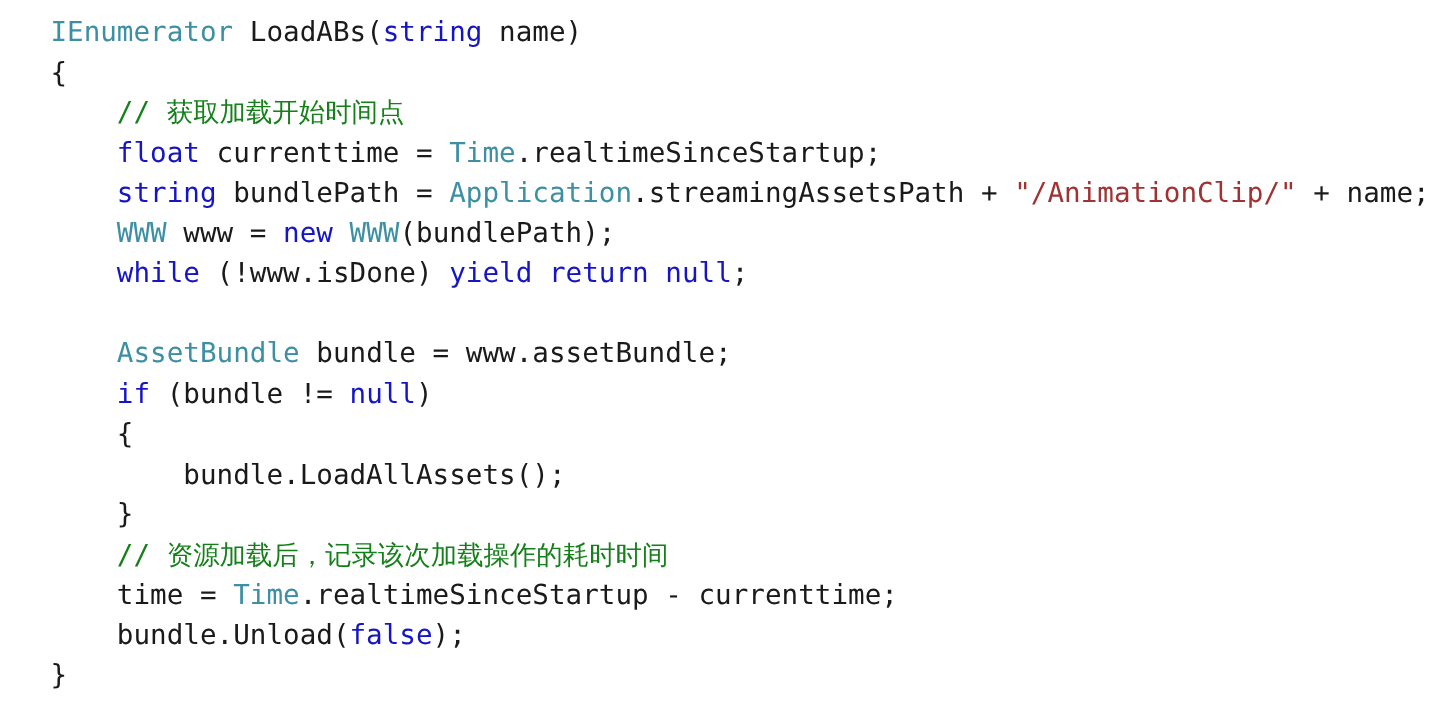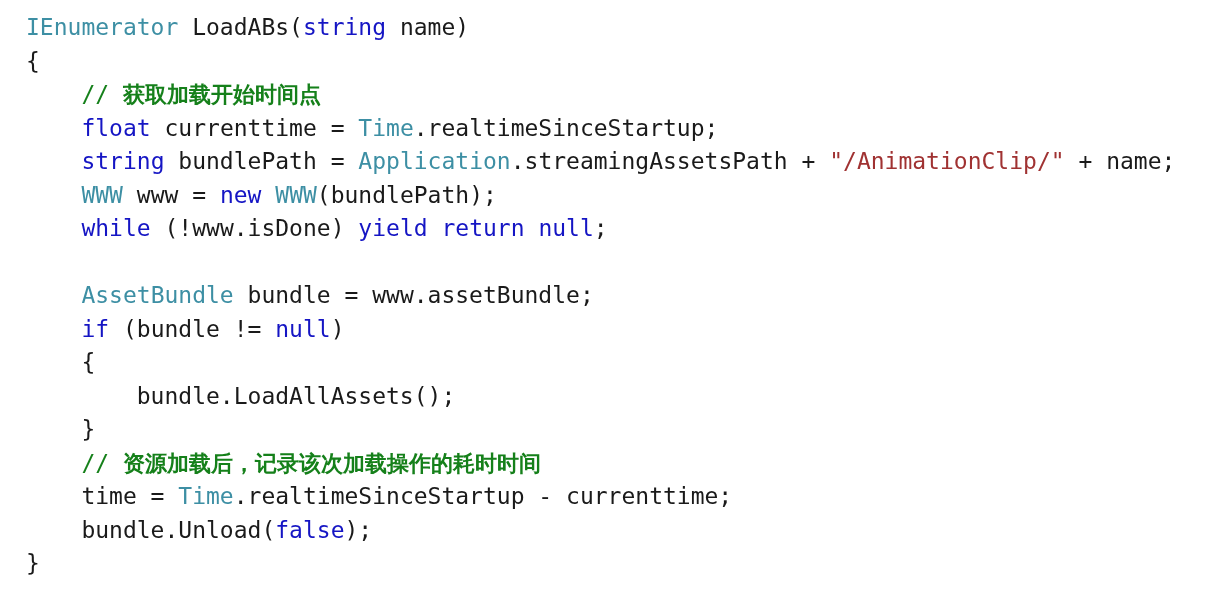--- a/index.html
+++ b/index.html
@@ -20,29 +20,29 @@
     font-size: 23px;
     line-height: 33.5px;
     letter-spacing: 0px;
     white-space: pre;
     color: #1a1a1a;
     -webkit-font-smoothing: antialiased;
   }
   .line {
     white-space: pre;
     height: 33.5px;
+    margin-left: 16px;
   }
   .tok { white-space: pre; }
   .tok-plain   { color: #1a1a1a; }
   .tok-keyword { color: #1515c4; }
   .tok-type    { color: #3d8fa4; }
   .tok-string  { color: #a03232; }
   .tok-comment { color: #15801a; }
   .cjk {
     font-family: "DejaVu Sans", "Liberation Sans", sans-serif;
     font-size: 22px;
-    font-weight: bold;
   }
 </style>
 </head>
 <body>
 
 <div id="code-block"><div class="line"><span class="tok tok-type">IEnumerator</span><span class="tok tok-plain"> LoadABs(</span><span class="tok tok-keyword">string</span><span class="tok tok-plain"> name)</span></div><div class="line"><span class="tok tok-plain">{</span></div><div class="line"><span class="tok tok-plain">    </span><span class="tok tok-comment">// </span><span class="tok tok-comment cjk">获取加载开始时间点</span></div><div class="line"><span class="tok tok-plain">    </span><span class="tok tok-keyword">float</span><span class="tok tok-plain"> currenttime = </span><span class="tok tok-type">Time</span><span class="tok tok-plain">.realtimeSinceStartup;</span></div><div class="line"><span class="tok tok-plain">    </span><span class="tok tok-keyword">string</span><span class="tok tok-plain"> bundlePath = </span><span class="tok tok-type">Application</span><span class="tok tok-plain">.streamingAssetsPath + </span><span class="tok tok-string">"/AnimationClip/"</span><span class="tok tok-plain"> + name;</span></div><div class="line"><span class="tok tok-plain">    </span><span class="tok tok-type">WWW</span><span class="tok tok-plain"> www = </span><span class="tok tok-keyword">new</span><span class="tok tok-plain"> </span><span class="tok tok-type">WWW</span><span class="tok tok-plain">(bundlePath);</span></div><div class="line"><span class="tok tok-plain">    </span><span class="tok tok-keyword">while</span><span class="tok tok-plain"> (!www.isDone) </span><span class="tok tok-keyword">yield</span><span class="tok tok-plain"> </span><span class="tok tok-keyword">return</span><span class="tok tok-plain"> </span><span class="tok tok-keyword">null</span><span class="tok tok-plain">;</span></div><div class="line">&nbsp;</div><div class="line"><span class="tok tok-plain">    </span><span class="tok tok-type">AssetBundle</span><span class="tok tok-plain"> bundle = www.assetBundle;</span></div><div class="line"><span class="tok tok-plain">    </span><span class="tok tok-keyword">if</span><span class="tok tok-plain"> (bundle != </span><span class="tok tok-keyword">null</span><span class="tok tok-plain">)</span></div><div class="line"><span class="tok tok-plain">    {</span></div><div class="line"><span class="tok tok-plain">        bundle.LoadAllAssets();</span></div><div class="line"><span class="tok tok-plain">    }</span></div><div class="line"><span class="tok tok-plain">    </span><span class="tok tok-comment">// </span><span class="tok tok-comment cjk">资源加载后，记录该次加载操作的耗时时间</span></div><div class="line"><span class="tok tok-plain">    time = </span><span class="tok tok-type">Time</span><span class="tok tok-plain">.realtimeSinceStartup - currenttime;</span></div><div class="line"><span class="tok tok-plain">    bundle.Unload(</span><span class="tok tok-keyword">false</span><span class="tok tok-plain">);</span></div><div class="line"><span class="tok tok-plain">}</span></div></div>
 
 </body></html>

